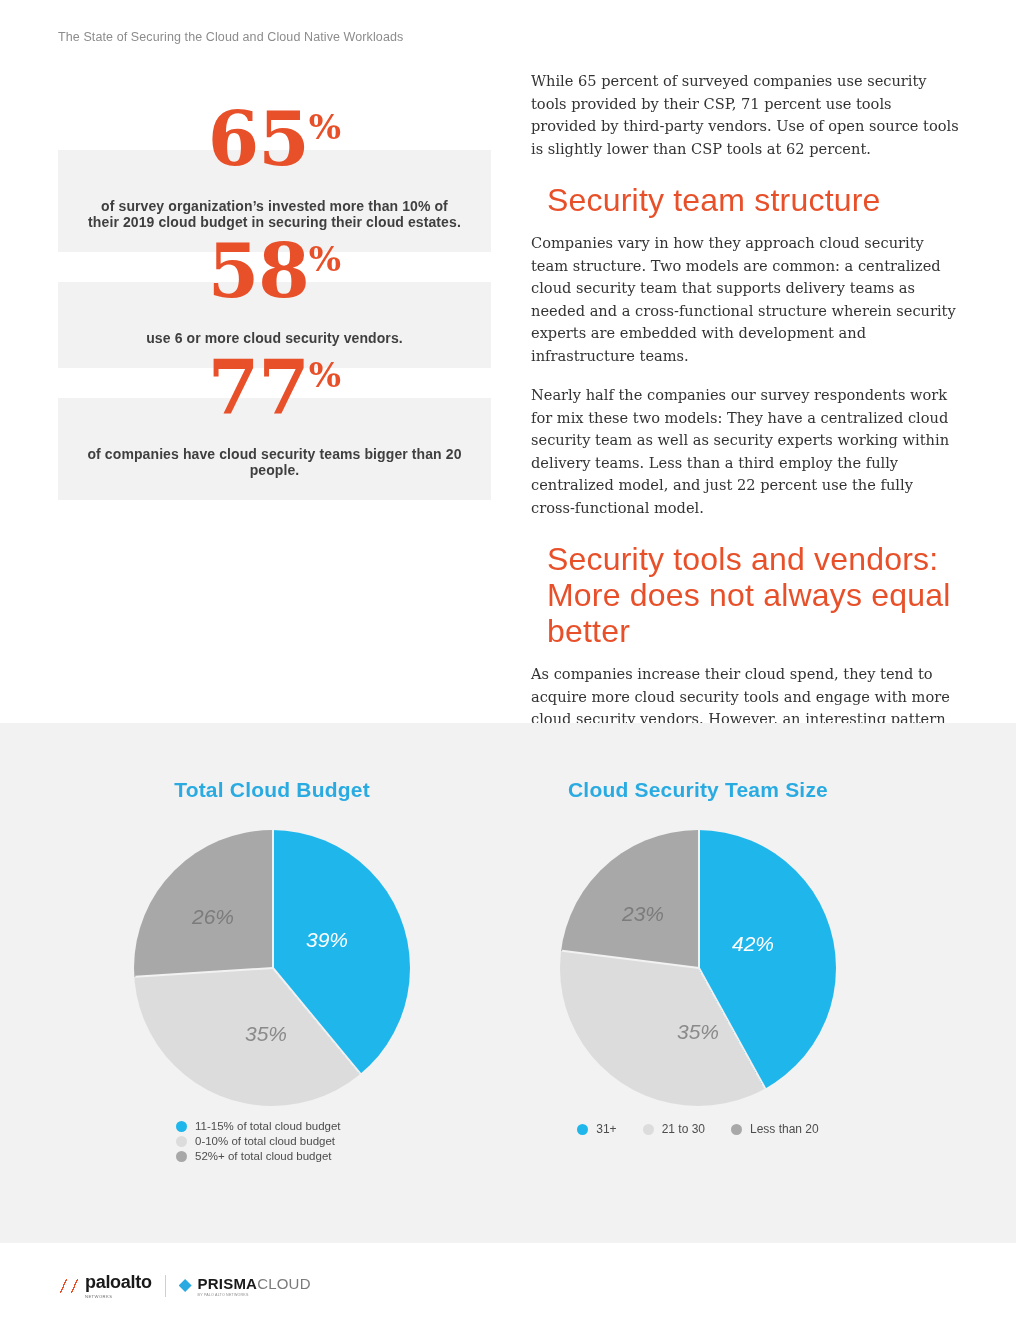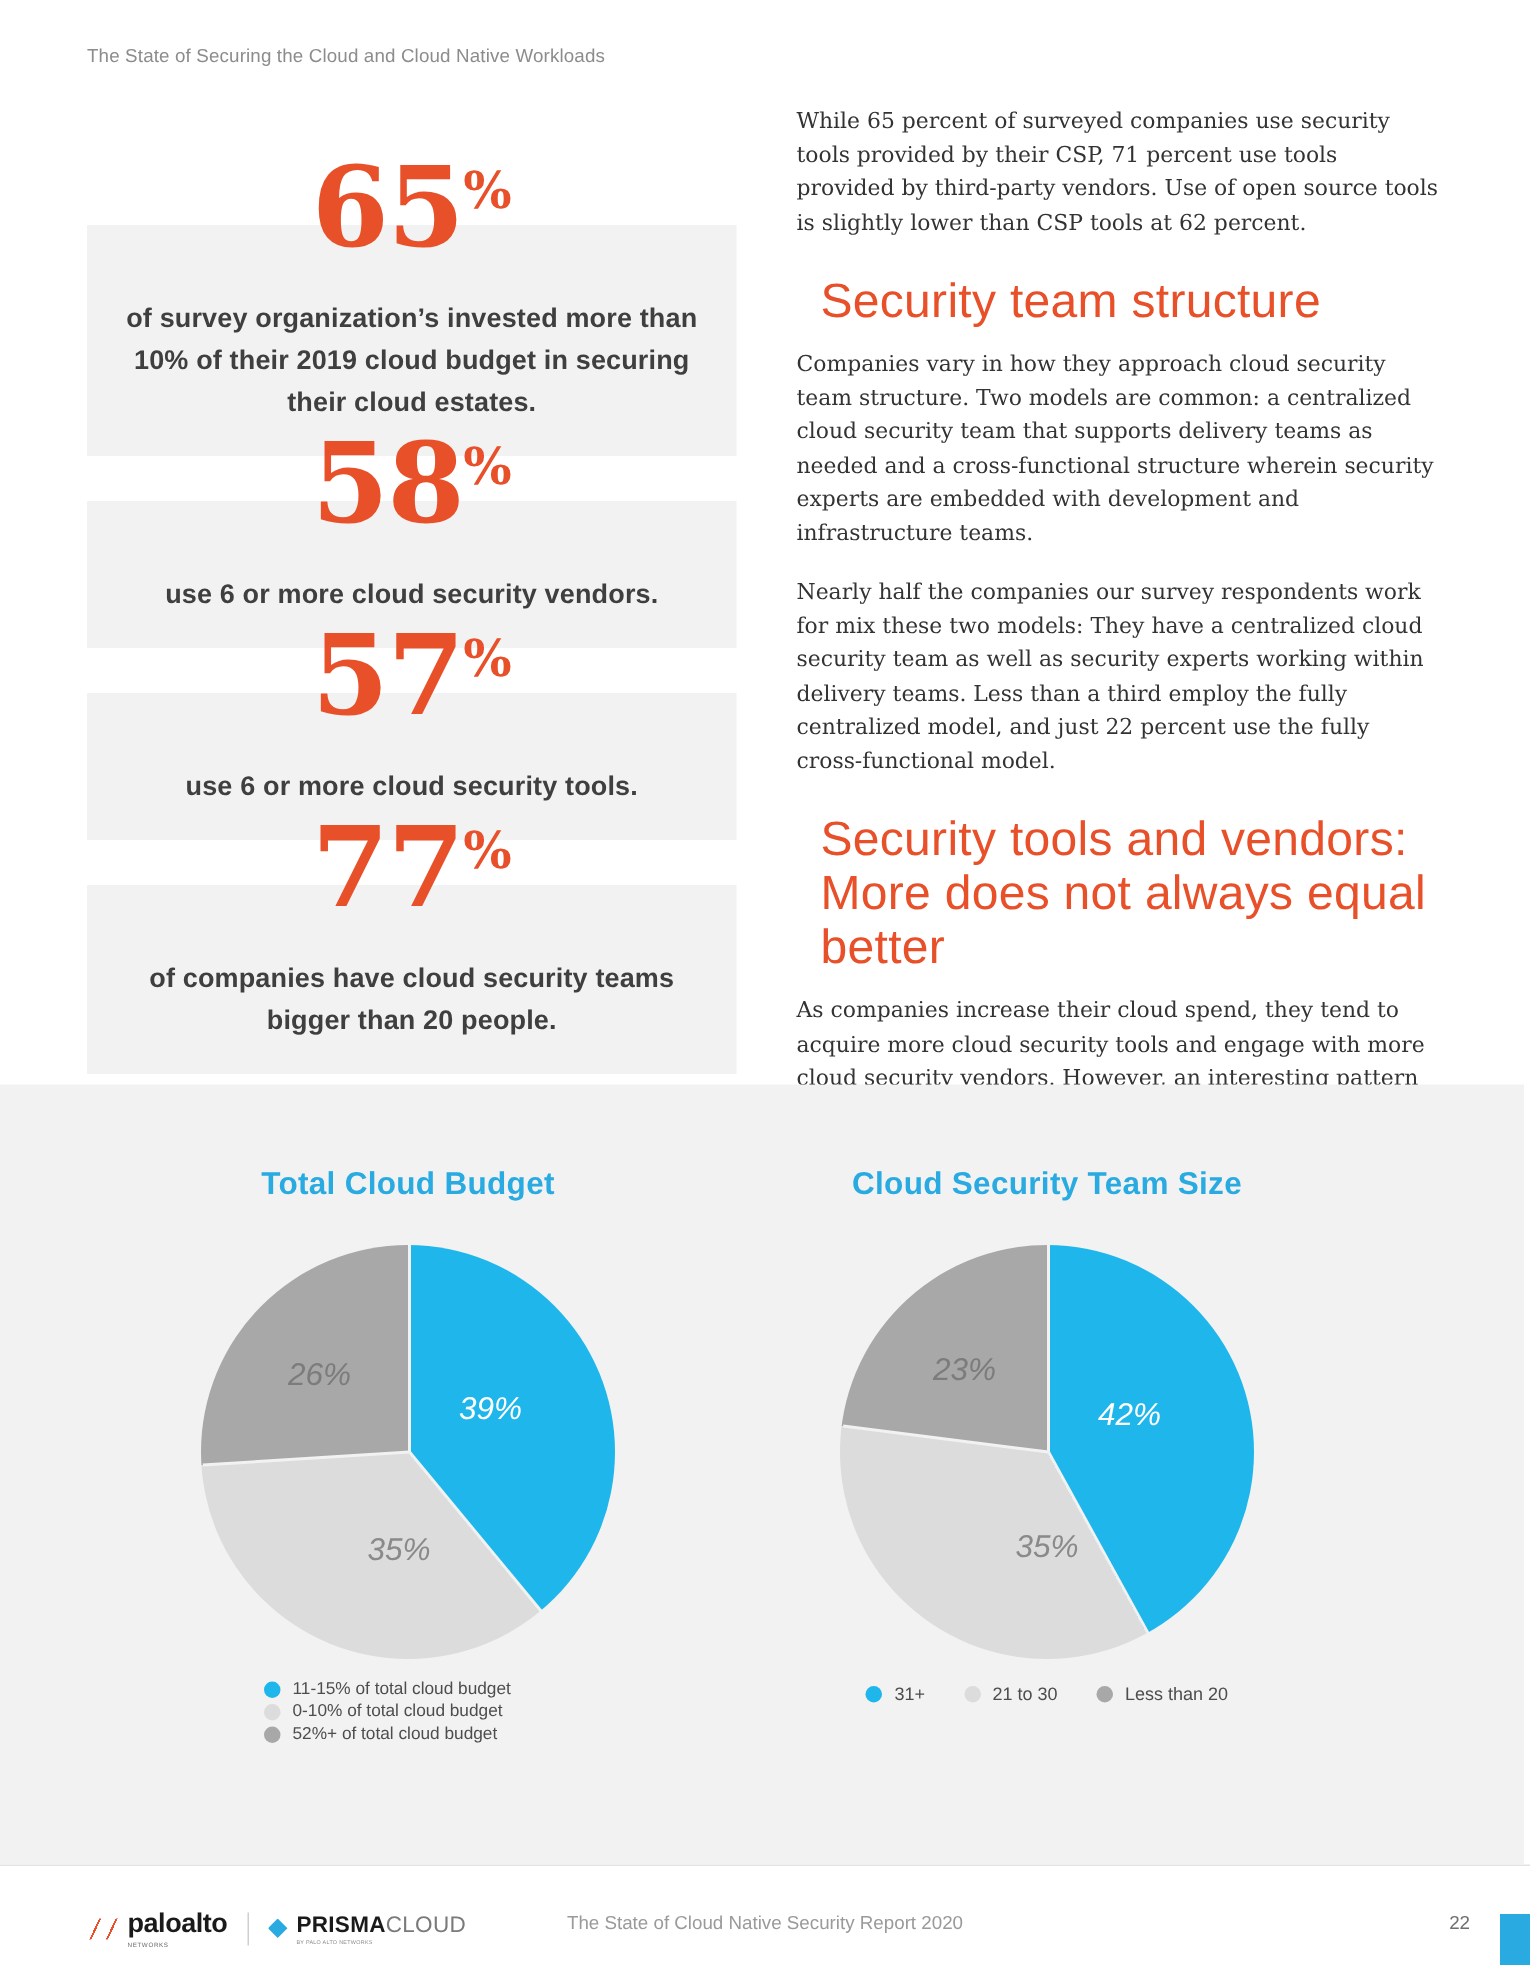--- a/index.html
+++ b/index.html
@@ -34,21 +34,21 @@
     text-align:center;
     color:#e8502a;
     font-family:"DejaVu Serif", serif;
     font-weight:700;
     font-size:74px;
     line-height:74px;
     letter-spacing:-1px;
   }
   .stat-num .pct{font-size:34px;vertical-align:super;line-height:34px;letter-spacing:0;}
   .stat-text{
-    font-size:18px;line-height:28px;color:#3f3f3f;font-weight:700;
+    font-size:14px;line-height:16px;color:#3f3f3f;font-weight:700;
     letter-spacing:.1px;
   }
 
   
   .col-right{position:absolute;left:531px;top:70px;width:430px;}
   .col-right p{
     font-family:"DejaVu Serif", serif;
     font-size:14.6px;line-height:22.5px;color:#333333;
     margin:0 0 17px 0;
   }
@@ -150,28 +150,20 @@
 
     <div class="stat">
       <div class="stat-num">
         <span>58</span><span class="pct">%</span>
       </div>
       <div class="stat-box">
         <div class="stat-text">use 6 or more cloud security vendors.</div>
       </div>
     </div>
 
-    <div class="stat">
-      <div class="stat-num">
-        <span>57</span><span class="pct">%</span>
-      </div>
-      <div class="stat-box">
-        <div class="stat-text">use 6 or more cloud security tools.</div>
-      </div>
-    </div>
 
     <div class="stat">
       <div class="stat-num">
         <span>77</span><span class="pct">%</span>
       </div>
       <div class="stat-box">
         <div class="stat-text">of companies have cloud security teams bigger than 20 people.</div>
       </div>
     </div>
 
@@ -241,26 +233,20 @@
         </div>
         <div class="row">
           <span class="dot" style="background:#a8a8a8;"></span>
           <span class="lbl">Less than 20</span>
         </div>
       </div>
     </div>
 
   </div>
 
-  <div class="footer">
-    <div class="footer-line"></div>
-    <div class="footer-center">The State of Cloud Native Security Report 2020</div>
-    <div class="page-num">22</div>
-    <div class="corner"></div>
-  </div>
 
   <div class="logo">
     <div class="logo-pa">
       <span class="pa-mark"></span>
       <span>
         <span class="pa-text">paloalto</span>
         <span class="pa-sub">NETWORKS</span>
       </span>
     </div>
     <span class="divider"></span>

